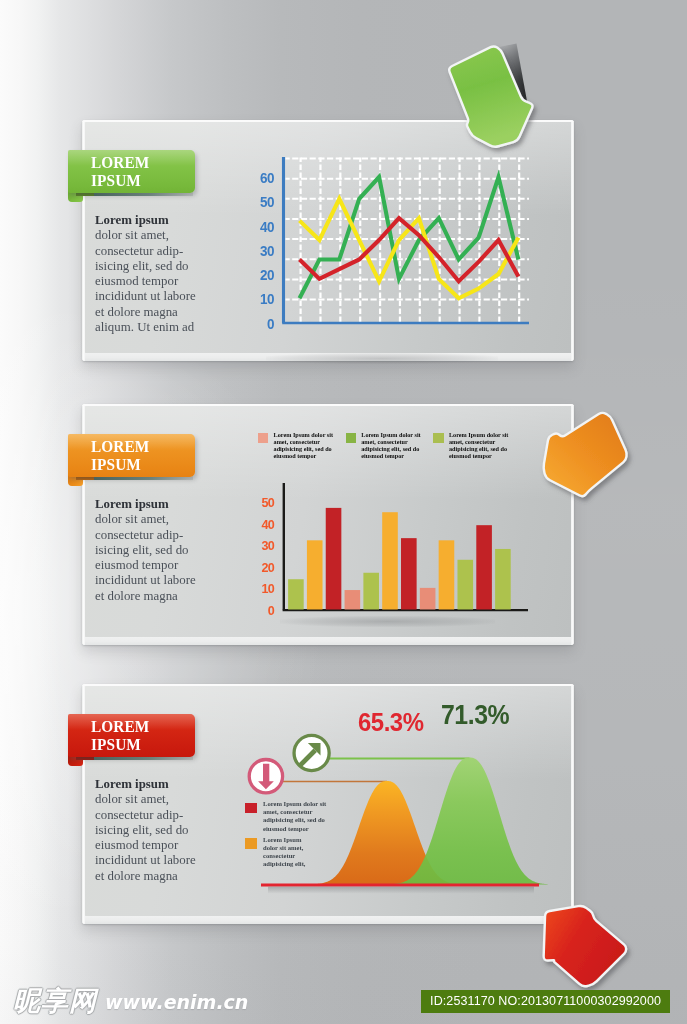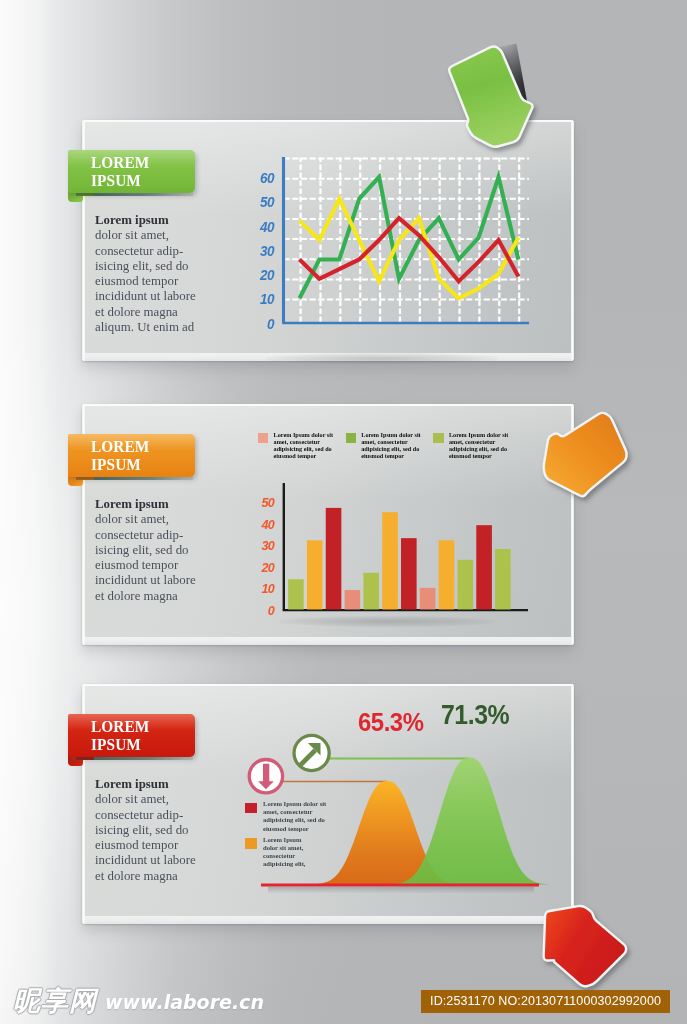--- a/index.html
+++ b/index.html
@@ -13,21 +13,21 @@
     background:linear-gradient(to bottom,rgba(255,255,255,0.0) 0%,rgba(255,255,255,0.0) 25%,rgba(255,255,255,0.05) 50%,rgba(255,255,255,0.03) 72%,rgba(150,152,155,0.02) 92%,rgba(150,152,155,0.05) 100%);}
   .bg-glow{position:absolute;left:-300px;top:300px;width:620px;height:620px;
     background:radial-gradient(ellipse at center,rgba(255,255,255,0.40) 0%,rgba(255,255,255,0.18) 42%,rgba(255,255,255,0.0) 72%);}
   .footer-logo{position:absolute;left:13px;top:988px;display:flex;align-items:center;}
   .cn-logo{font-family:Liberation Sans, sans-serif;font-weight:bold;font-style:italic;font-size:27px;
     color:#fff;letter-spacing:1px;line-height:1;
     text-shadow:0 0 1px #a9abad, 1px 0 1px #a9abad, 0 1px 1px #a9abad, -1px 0 1px #a9abad, 0 -1px 1px #a9abad;}
   .url{font-family:"DejaVu Sans",sans-serif;font-weight:bold;font-style:italic;font-size:19px;color:#fff;
     margin-left:8px;letter-spacing:0px;text-shadow:0 1px 1px rgba(150,152,155,0.5);}
   .id-text{position:absolute;right:17px;top:990px;height:20px;line-height:20px;
-    background:#a16207;color:#fff;font-size:12.5px;padding:1px 9px 2px 9px;
+    background:#4d7c0f;color:#fff;font-size:12.5px;padding:1px 9px 2px 9px;
     font-family:"Liberation Sans",sans-serif;letter-spacing:0.1px;}
 
   
   .panel{position:absolute;border-radius:14px;}
   .panel-frame{position:absolute;inset:0;border-radius:3px;overflow:hidden;
     background:linear-gradient(100deg,#e6e8e7 0%,#dfe1e0 22%,#d6d8d8 46%,#c9cccc 70%,#bec1c1 88%,#babdbd 100%);
     box-shadow:0 1px 2px rgba(90,92,95,0.30), 0 7px 13px rgba(90,92,95,0.20);}
   .panel-inner{position:absolute;left:3px;top:2px;right:3px;bottom:8px;border-radius:1px;
     background:linear-gradient(100deg,#d9dbd9 0%,#d8dad9 20%,#d2d4d4 45%,#c7caca 70%,#c0c3c3 88%,#bdc0c0 100%);}
   .panel-gloss{position:absolute;left:0;top:0;right:0;height:40%;border-radius:3px 3px 0 0;
@@ -49,21 +49,21 @@
     box-shadow:2px 3px 4px rgba(90,92,95,0.32);}
   .ribbon-gloss{position:absolute;left:0;top:0;right:0;height:16px;border-radius:2px 5px 0 0;
     background:linear-gradient(to bottom,rgba(255,255,255,0.26),rgba(255,255,255,0.0));}
   .ribbon-shadowstrip{position:absolute;left:14px;top:41px;right:2px;height:5px;
     background:linear-gradient(to right,rgba(30,70,60,0.85),rgba(40,85,70,0.6) 60%,rgba(110,120,115,0.2));}
   .ribbon-label{position:absolute;left:23px;top:4px;font-family:"Liberation Serif",serif;
     font-weight:bold;font-size:16.5px;line-height:17.5px;color:#fff;letter-spacing:0.1px;
     transform:scaleX(0.93);transform-origin:left top;}
 
   
-  .lc-wrap{position:absolute;font-style:italic;}
+  .lc-wrap{position:absolute;}
   .axis-label{position:absolute;font-family:"Liberation Sans",sans-serif;font-weight:bold;
     font-size:14.5px;color:#3a7cc4;text-align:right;width:20px;letter-spacing:-0.6px;
     transform:scaleX(0.93);transform-origin:right top;}
   .chart-shadow{position:absolute;left:6px;bottom:-9px;width:232px;height:11px;
     background:radial-gradient(ellipse at center,rgba(90,92,95,0.28) 0%,rgba(90,92,95,0.10) 55%,rgba(90,92,95,0.0) 78%);}
 
   .bar-axis-label{color:#f2592a;font-size:13.5px;letter-spacing:-0.8px;}
   
   .bl-item{position:absolute;display:flex;align-items:flex-start;}
   .bl-sw{display:block;width:10.2px;height:10.2px;flex:0 0 10.2px;}
@@ -378,16 +378,16 @@
         </linearGradient>
       </defs>
       <path d="M 499 47 L 516.5 43.5 L 527.5 104 L 512 101 Z" fill="url(#fold)"></path>
       <path d="M 449.69 72.28 Q 448.00 68.00 452.13 65.98 L 490.60 47.16 Q 494.00 45.50 497.18 47.55 L 497.82 47.95 Q 501.00 50.00 502.48 53.48 L 520.70 96.27 Q 522.50 100.50 526.87 101.93 L 529.43 102.77 Q 533.80 104.20 531.95 108.41 L 519.55 136.59 Q 517.70 140.80 513.27 142.05 L 498.43 146.25 Q 494.00 147.50 489.92 145.37 L 476.08 138.13 Q 472.00 136.00 469.94 131.89 L 467.54 127.07 Q 466.50 125.00 467.50 122.91 L 467.70 122.49 Q 468.70 120.40 467.85 118.24 Z" fill="url(#grn)" stroke="#f2f4f5" stroke-width="2.4" stroke-linejoin="round" filter="url(#dshadow)"></path>
       <path d="M 553.83 434.04 Q 556.80 432.70 559.30 434.79 L 559.80 435.21 Q 562.30 437.30 565.05 435.55 L 598.70 414.10 Q 602.30 411.80 606.03 413.89 L 606.77 414.31 Q 610.50 416.40 612.26 420.29 L 625.52 449.65 Q 626.90 452.70 626.49 456.02 L 626.41 456.68 Q 626.00 460.00 623.43 462.13 L 591.65 488.45 Q 588.70 490.90 586.20 493.81 L 585.70 494.39 Q 583.20 497.30 579.79 495.55 L 549.99 480.30 Q 545.90 478.20 544.70 473.76 L 544.40 472.64 Q 543.20 468.20 543.97 463.66 L 547.92 440.43 Q 548.60 436.40 552.33 434.72 Z" fill="url(#org)" stroke="#f2f4f5" stroke-width="2.4" stroke-linejoin="round" filter="url(#dshadow)"></path>
       <path d="M 545.04 916.40 Q 545.20 911.80 549.73 911.03 L 578.27 906.17 Q 582.80 905.40 586.49 908.14 L 590.10 910.82 Q 592.50 912.60 593.18 915.51 L 593.32 916.09 Q 594.00 919.00 596.28 920.93 L 624.16 944.55 Q 626.10 946.20 626.10 948.75 L 626.10 949.25 Q 626.10 951.80 624.30 953.60 L 596.46 981.35 Q 593.20 984.60 588.72 985.63 L 587.28 985.97 Q 582.80 987.00 579.35 983.96 L 554.19 961.83 Q 553.70 961.40 553.97 960.81 L 554.03 960.69 Q 554.30 960.10 553.65 960.14 L 548.09 960.44 Q 543.50 960.70 543.66 956.10 Z" fill="url(#red)" stroke="#f2f4f5" stroke-width="2.4" stroke-linejoin="round" filter="url(#dshadow)"></path>
     </svg>
 
   <div class="footer-logo">
     <span class="cn-logo">昵享网</span>
-    <span class="url">www.labore.cn</span>
+    <span class="url">www.enim.cn</span>
   </div>
   <div class="id-text">ID:2531170 NO:20130711000302992000</div>
 </div>
 
 </body></html>

